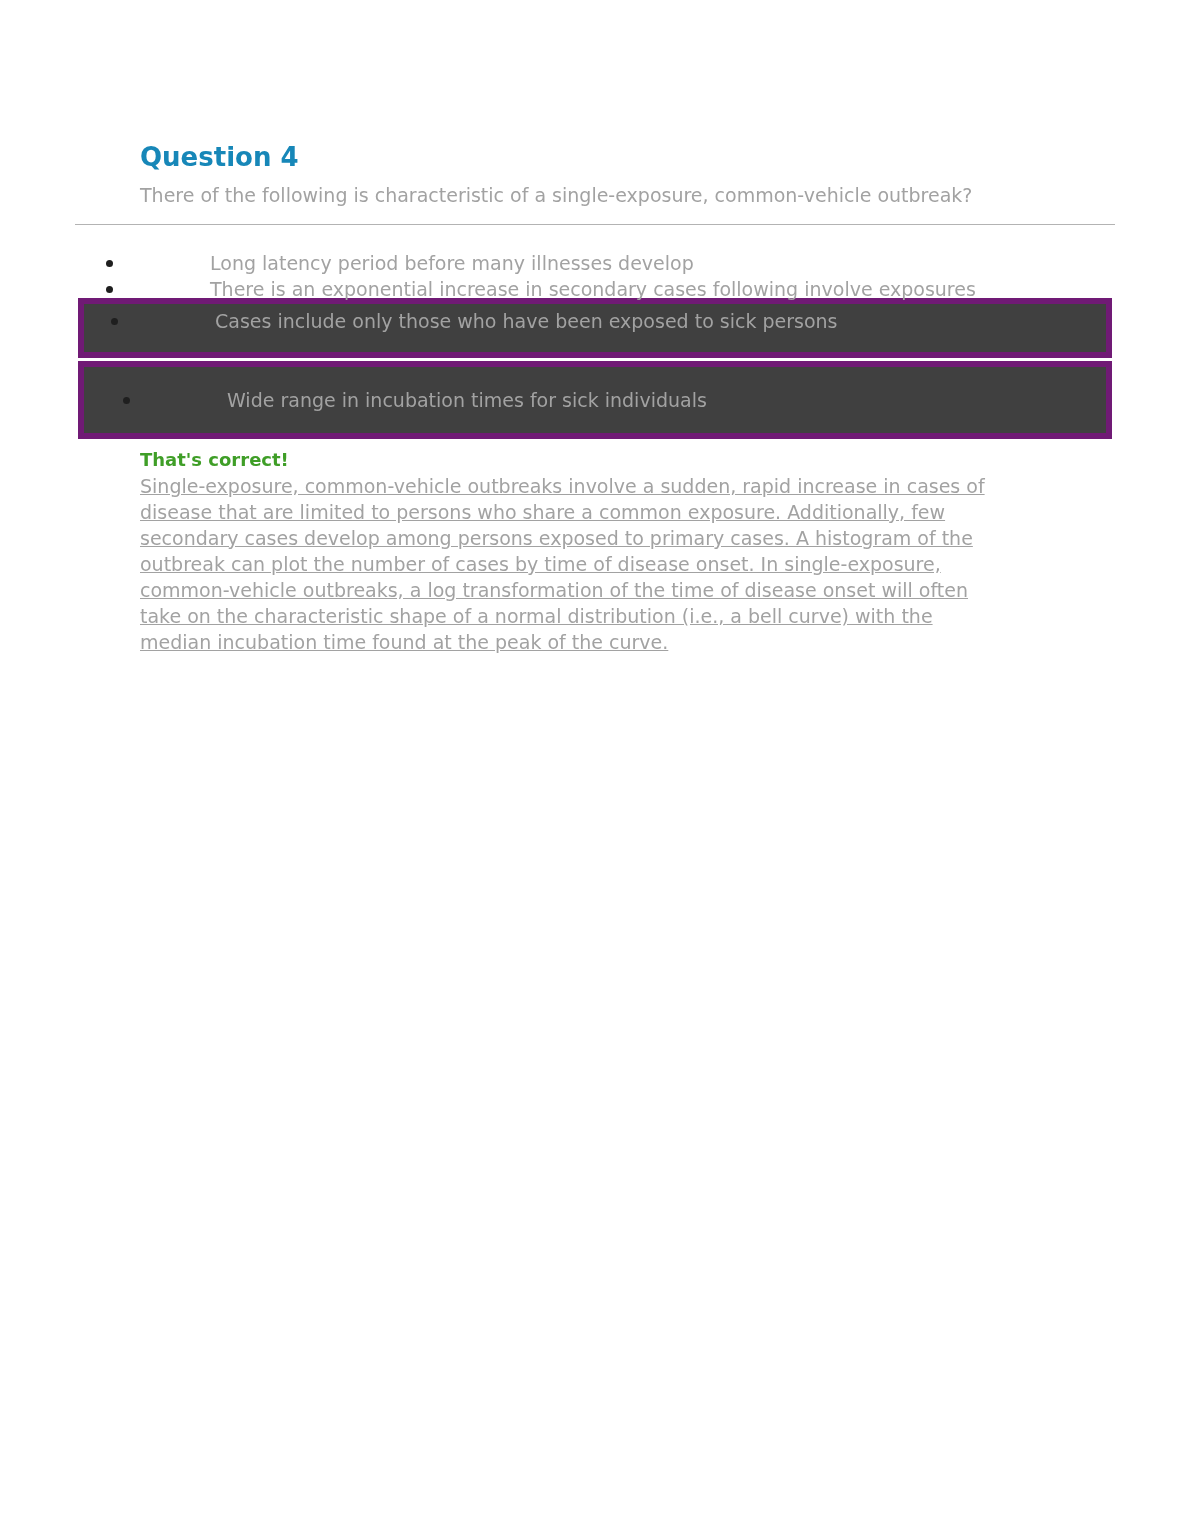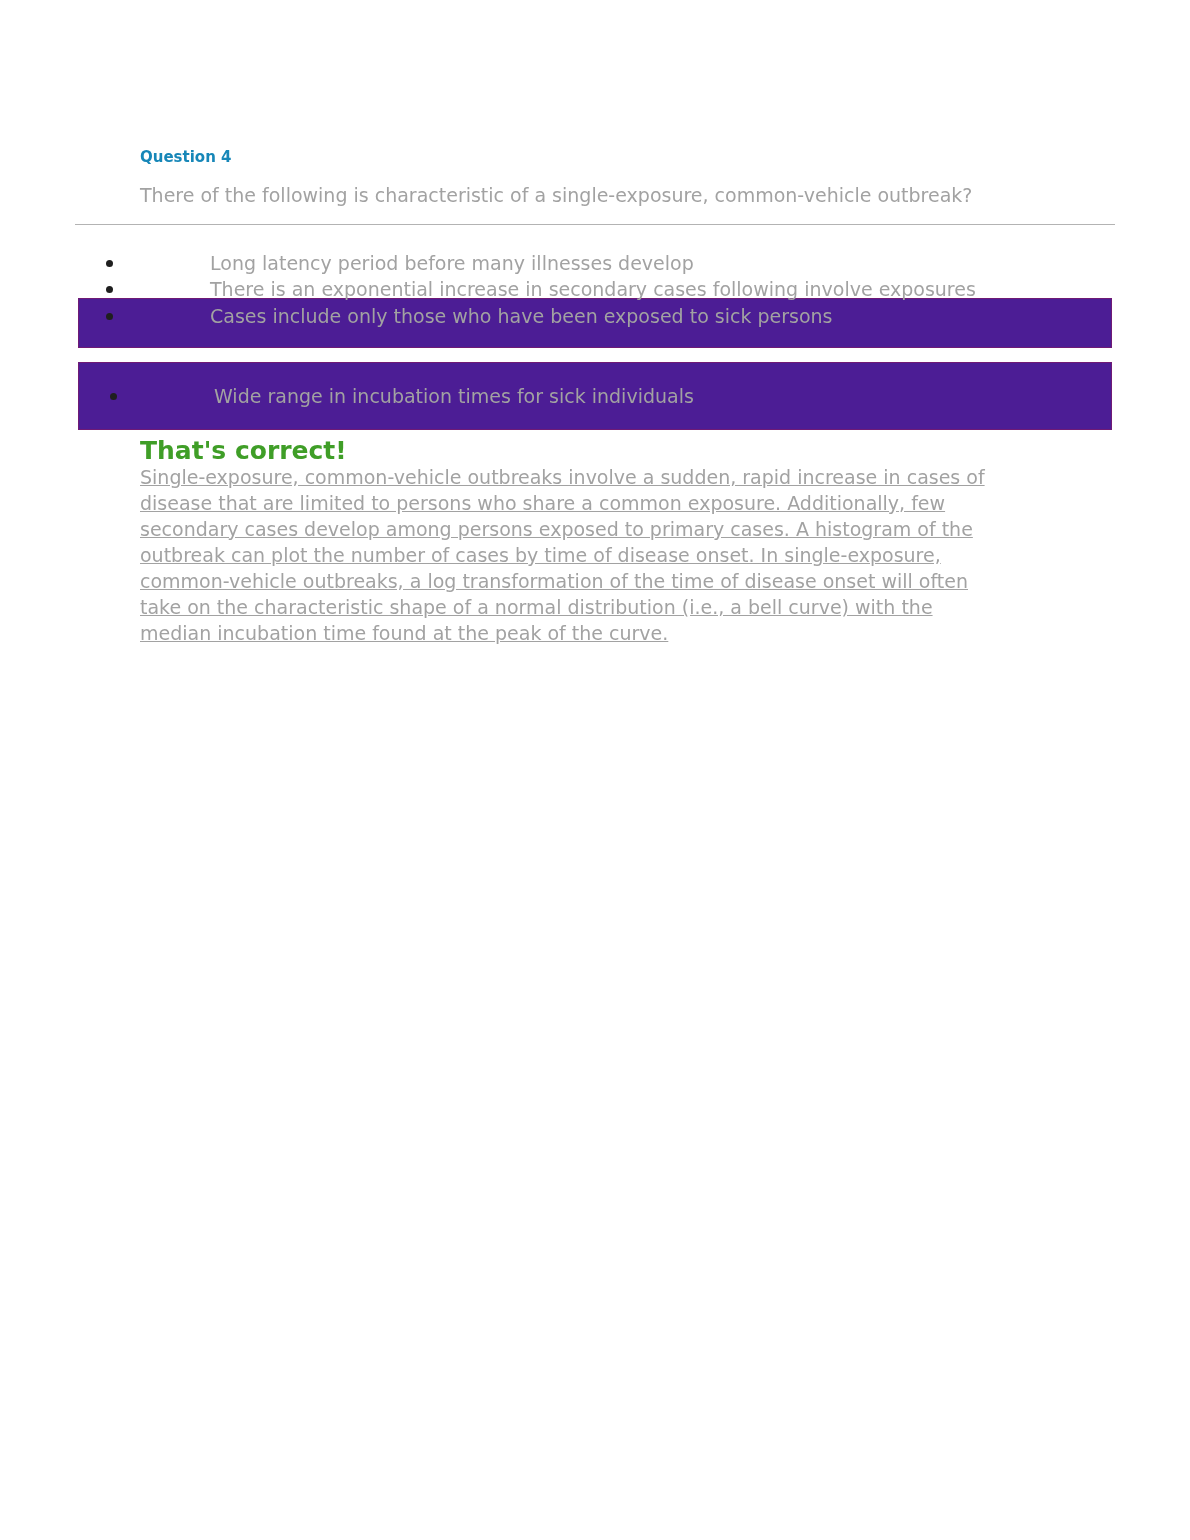--- a/index.html
+++ b/index.html
@@ -10,21 +10,21 @@
     box-sizing:border-box;
     padding-top:145px;
     font-family:"DejaVu Sans","Liberation Sans",sans-serif;
     font-size:19px;
     line-height:26px;
     color:#a2a2a2;
     background:#ffffff;
   }
   .qlabel {
     margin:0 0 0 140px;
-    font-size:15px;
+    font-size:26px;
     line-height:24px;
     font-weight:bold;
     color:#1787b8;
   }
   .qtext {
     margin:13px 75px 0 140px;
   }
   .divider {
     border:none;
     border-top:1px solid #b3b3b3;
@@ -43,31 +43,31 @@
     left:106px;
     top:10px;
     width:7px;
     height:7px;
     border-radius:50%;
     background:#1f1f1f;
     text-indent:0;
   }
   .box {
     margin:0 78px;
-    border:1px solid #701a75;
-    background:#4c1d95;
+    border:6px solid #701a75;
+    background:#404040;
   }
   .box .opt { padding-left:61px; padding-right:30px; }
   .box .opt .bullet { left:27px; }
   .box1 { margin-top:-4px; padding:4px 0 18px 0; }
-  .box2 { margin-top:14px; padding:20px 4px; }
+  .box2 { margin-top:3px; padding:20px 12px; }
   .opt.correct { color:#56a42a; }
   .feedback-title {
     margin:8px 0 0 140px;
-    font-size:25px;
+    font-size:18px;
     font-weight:bold;
     color:#3f9e27;
     line-height:26px;
   }
   .feedback-body {
     margin:0 0 0 140px;
     max-width:860px;
     text-decoration:underline;
   }
 </style>

